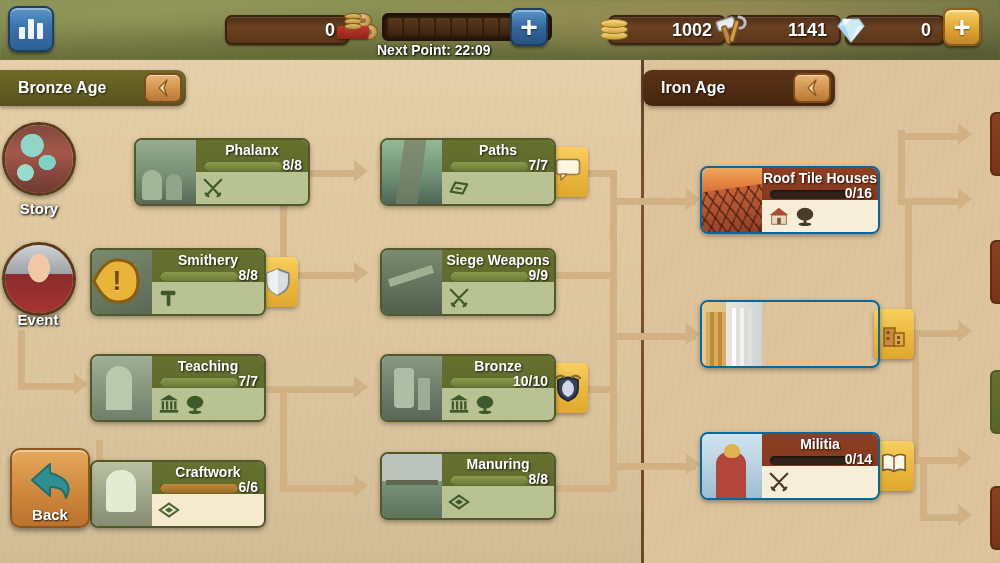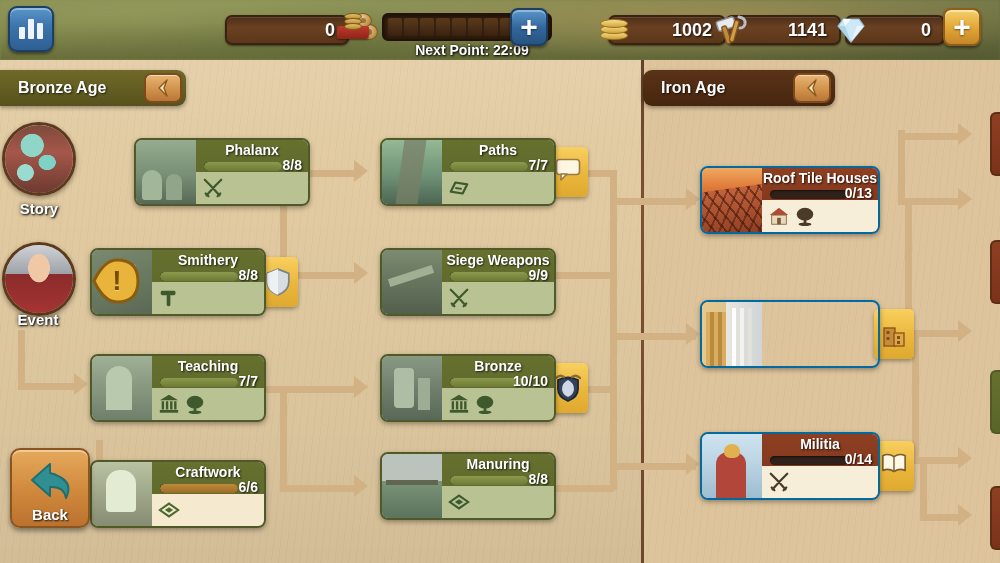--- a/index.html
+++ b/index.html
@@ -122,21 +122,21 @@
     border:1px solid #7d5a24;
   }
   .fp-icon b:nth-child(1){ left:2px; top:11px; width:17px; height:15px; }
   .fp-icon b:nth-child(2){ left:13px; top:13px; width:18px; height:16px; }
   .fp-icon b:nth-child(3){ left:7px; top:2px; width:18px; height:15px; }
   .fp-icon b:after {
     content:""; position:absolute; left:32%; top:32%; width:36%; height:36%;
     border-radius:50%; background:rgba(120,85,35,.65);
   }
   .next-point {
-    position:absolute; left:-5px; top:29px; width:190px; text-align:center;
+    position:absolute; left:-5px; top:29px; width:190px; 
     color:#fff; font-size:14px; font-weight:bold;
     text-shadow:1px 1px 2px rgba(0,0,0,.9), 0 0 3px rgba(0,0,0,.8);
     white-space:nowrap;
   }
   .plus-btn {
     position:absolute; width:38px; height:38px; border-radius:8px;
     display:flex; align-items:center; justify-content:center;
     font-size:30px; font-weight:bold; color:#fff; line-height:0;
     text-shadow:0 1px 2px rgba(0,0,0,.5);
   }
@@ -647,21 +647,21 @@
       </div>
       <div class="tech todo wide" style="left: 700px; top: 166px;">
       <div class="thumb">
         <div class="art art-roof"></div>
       </div>
       <div class="body">
         <div class="title">Roof Tile Houses</div>
         <div class="pbar">
           <div class="pfill" style="width:0%"></div>
         </div>
-        <div class="count">0/13</div>
+        <div class="count">0/16</div>
         <div class="icons">
             <span>
               <span class="g">
                 <svg viewBox="0 0 24 24">
                   <path d="M12 3 L22 11 L2 11 Z" fill="#b24a33"></path>
                   <rect x="4" y="11" width="16" height="10" fill="#e8d8bd" stroke="#8a6a40" stroke-width="1"></rect>
                   <rect x="10" y="14" width="4" height="7" fill="#7a5a34"></rect>
                 </svg>
               </span>
             </span>

